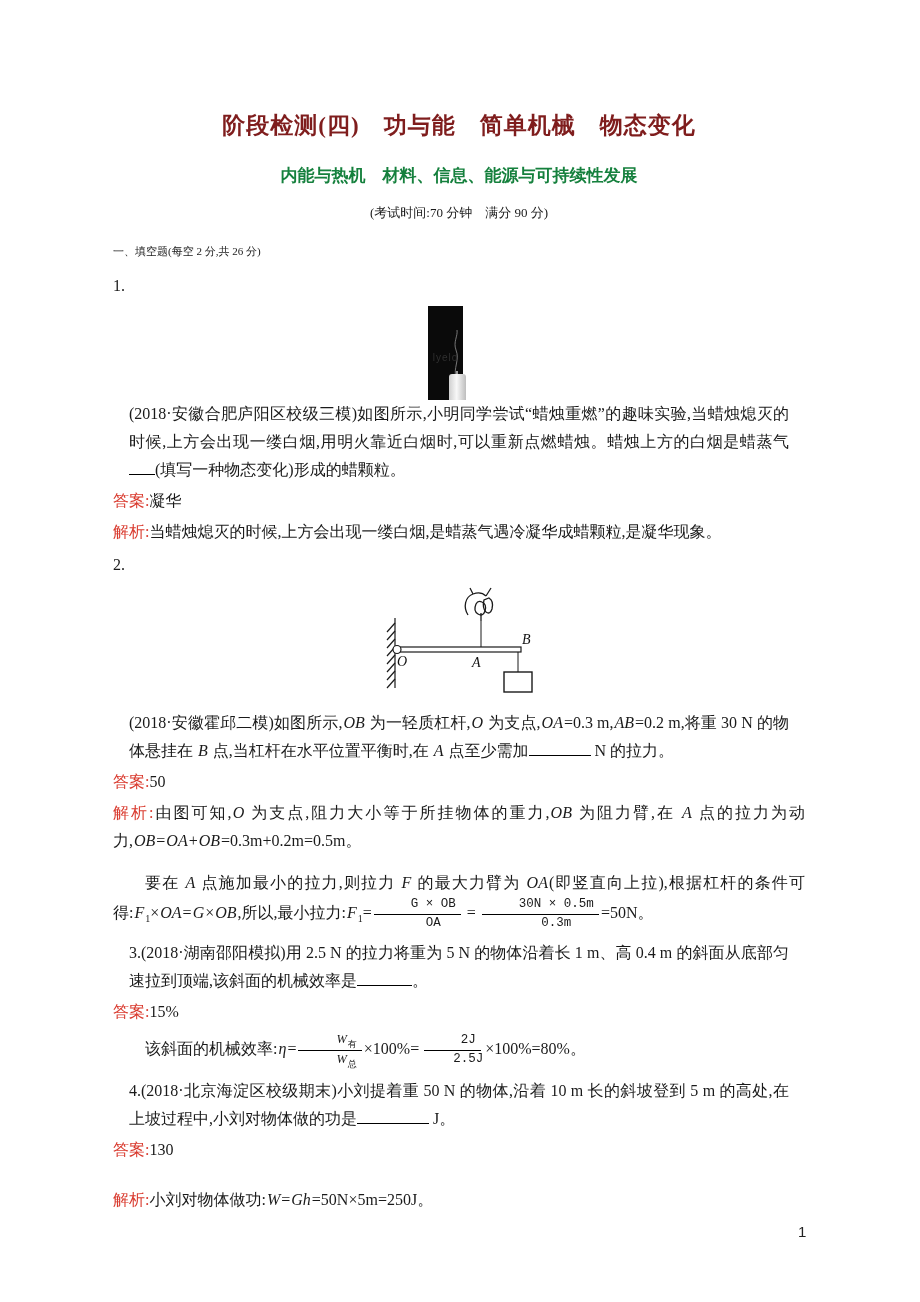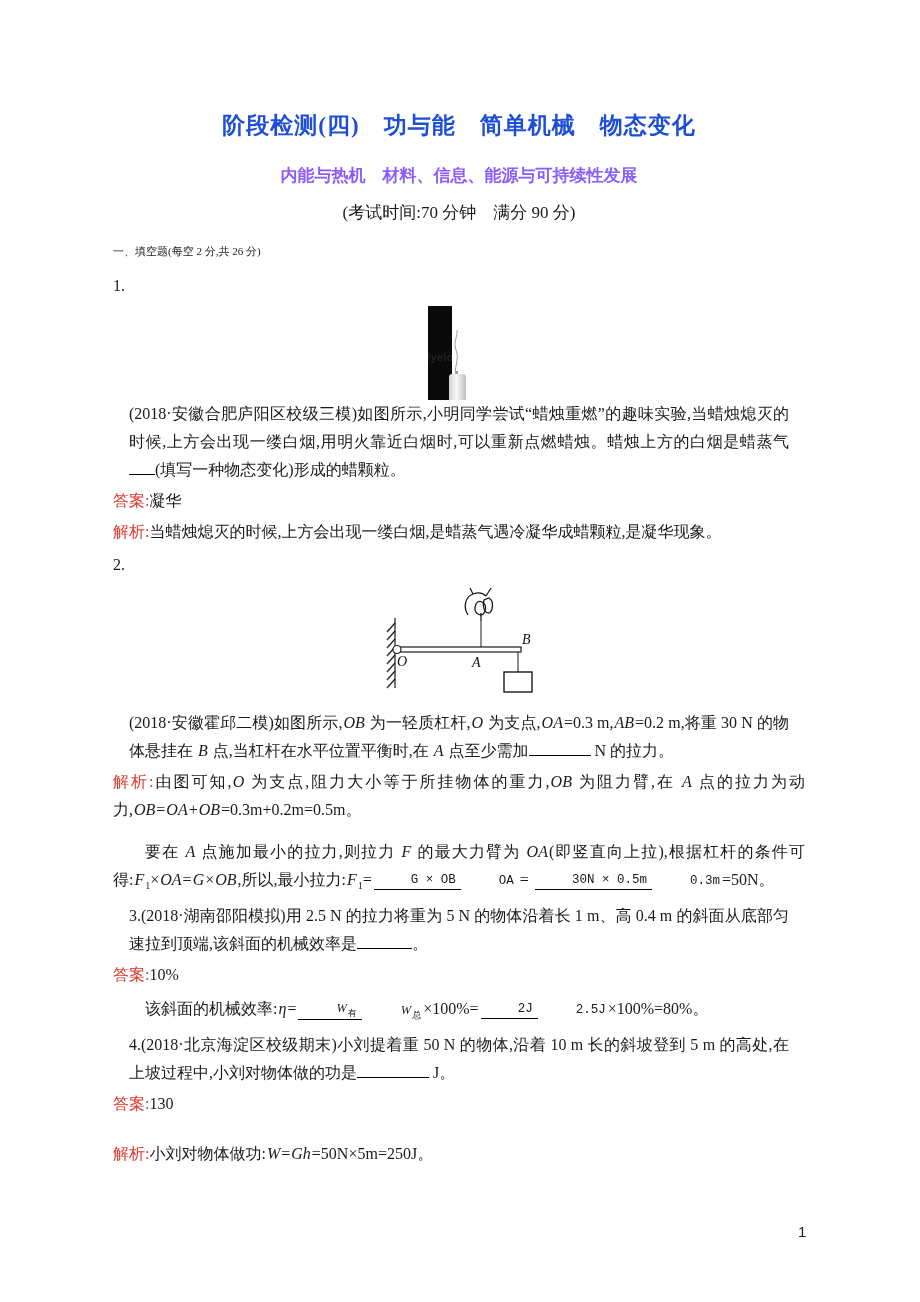--- a/index.html
+++ b/index.html
@@ -7,59 +7,59 @@
     position:relative;
     width:920px;height:1302px;
     background:#fff;
     box-sizing:border-box;
     padding:112px 115px 0 113px;
     font-family:"Liberation Serif","DejaVu Serif",serif;
     font-size:16px;line-height:28px;color:#1a1a1a;
     overflow:hidden;
   }
   .title{font-size:23px;font-weight:bold;text-align:center;margin:0 0 22px;letter-spacing:1px;}
-  .subtitle{font-size:17px;font-weight:bold;text-align:center;margin:0 0 9px;color:#8b5cf6;}
-  .exam-info{font-size:17px;text-align:center;margin:0 0 10px;}
+  .subtitle{font-size:17px;font-weight:bold;text-align:center;margin:0 0 9px;color:#15803d;}
+  .exam-info{font-size:13px;text-align:center;margin:0 0 10px;}
   .section-heading{font-size:11px;margin:0 0 7px;}
   .qnum{margin:0 0 6px;}
   p{margin:0;text-align:justify;}
   .stem{margin:0 16px 2px;}
   .ans,.ana{margin:3px 0;}
   .red-label{font-weight:normal;}
   .var{font-family:"Liberation Serif",serif;font-style:italic;padding:0 1px;}
   sub{font-size:10px;line-height:0;}
   sub.cjk{font-size:9px;}
   .blank{display:inline-block;border-bottom:1px solid #000;height:15px;vertical-align:baseline;}
-  .frac{display:inline-flex;flex-direction:row;align-items:center;vertical-align:middle;
+  .frac{display:inline-flex;flex-direction:column;align-items:center;vertical-align:middle;
         line-height:1.25;font-size:12.5px;font-family:"Liberation Mono","DejaVu Sans Mono",monospace;
-        margin:0 2px;text-align:left;gap:6px;}
+        margin:0 2px;text-align:left;}
   .frac .num{border-bottom:1px solid #000;padding:0 5px 1px;}
   .frac .den{padding-top:1px;}
   .indent{text-indent:2em;}
   
-  .candle-fig{position:relative;width:24px;height:94px;margin:6px 0 13px 315px;background:#0a0a0a;}
+  .candle-fig{position:relative;width:35px;height:94px;margin:6px 0 13px 315px;background:#0a0a0a;}
   .candle-body{position:absolute;left:21px;bottom:0;width:17px;height:26px;
                background:linear-gradient(90deg,#cfcfcf 0%,#f8f8f8 45%,#bdbdbd 100%);
                border-radius:3px 3px 0 0;}
   .candle-wick{position:absolute;left:28px;bottom:24px;width:2px;height:5px;background:#9a9a9a;}
   .smoke-svg{position:absolute;left:18px;bottom:22px;}
   .watermark{position:absolute;left:0;right:0;bottom:28px;text-align:center;
              color:#303030;font-size:10px;letter-spacing:1px;font-family:"Liberation Sans",sans-serif;}
   
   .lever-fig{margin:2px 0 6px 267px;}
   .lever-fig text{font-family:"Liberation Serif",serif;font-style:italic;font-size:14px;fill:#111;}
   .page-number{position:absolute;left:798px;top:1218px;font-family:"Liberation Sans","DejaVu Sans",sans-serif;
                font-size:15px;color:#222;}
 </style>
 </head>
 <body>
 
 <div class="page">
 
-  <h1 class="title" style="color: #1d4ed8; font-family: Liberation Serif, serif;">阶段检测(四)　功与能　简单机械　物态变化</h1>
+  <h1 class="title" style="color: #7f1d1d; font-family: Liberation Serif, serif;">阶段检测(四)　功与能　简单机械　物态变化</h1>
   <h2 class="subtitle">内能与热机　材料、信息、能源与可持续性发展</h2>
   <div class="exam-info">(考试时间:70 分钟　满分 90 分)</div>
   <div class="section-heading">一、填空题(每空 2 分,共 26 分)</div>
 
   <div class="qnum">1.</div>
   <figure class="candle-fig" style="margin-block:0;">
     <svg class="smoke-svg" width="20" height="50" viewBox="0 0 20 50">
       <path d="M 10 50 C 7 40, 14 32, 10 22 C 7 14, 12 8, 11 2" fill="none" stroke="#8a8a8a" stroke-width="1" opacity="0.85"></path>
     </svg>
     <div class="watermark">lyelo</div>
@@ -106,34 +106,37 @@
 
       <line x1="138" y1="67" x2="138" y2="87" stroke="#1a1a1a" stroke-width="1"></line>
       <rect x="124" y="87" width="28" height="20" fill="#fff" stroke="#1a1a1a" stroke-width="1.4"></rect>
 
       <text x="17" y="81">O</text>
       <text x="92" y="82">A</text>
       <text x="142" y="59">B</text>
     </svg>
   </figure>
   <p class="stem">(2018·安徽霍邱二模)如图所示,<i class="var">OB</i> 为一轻质杠杆,<i class="var">O</i> 为支点,<i class="var">OA</i>=0.3 m,<i class="var">AB</i>=0.2 m,将重 30 N 的物体悬挂在 <i class="var">B</i> 点,当杠杆在水平位置平衡时,在 <i class="var">A</i> 点至少需加<span class="blank" style="width: 62px;"></span> N 的拉力。</p>
+  <p class="ans">
+    <span class="red-label" style="color: rgb(217, 58, 46);">答案:</span><span>50</span>
+  </p>
   <p class="ana">
     <span class="red-label" style="color: rgb(217, 58, 46);">解析:</span><span>由图可知,<i class="var">O</i> 为支点,阻力大小等于所挂物体的重力,<i class="var">OB</i> 为阻力臂,在 <i class="var">A</i> 点的拉力为动力,<i class="var">OB</i>=<i class="var">OA</i>+<i class="var">OB</i>=0.3m+0.2m=0.5m。</span>
   </p>
   <p class="ana indent" style="margin-top:14px;">要在 <i class="var">A</i> 点施加最小的拉力,则拉力 <i class="var">F</i> 的最大力臂为 <i class="var">OA</i>(即竖直向上拉),根据杠杆的条件可得:<i class="var">F</i><sub>1</sub>×<i class="var">OA</i>=<i class="var">G</i>×<i class="var">OB</i>,所以,最小拉力:<i class="var">F</i><sub>1</sub>=<span class="frac">
         <span class="num">G × OB</span>
         <span class="den">OA</span>
       </span> = <span class="frac">
         <span class="num">30N × 0.5m</span>
         <span class="den">0.3m</span>
       </span>=50N。</p>
 
   <p class="stem" style="margin-top:8px;">3.(2018·湖南邵阳模拟)用 2.5 N 的拉力将重为 5 N 的物体沿着长 1 m、高 0.4 m 的斜面从底部匀速拉到顶端,该斜面的机械效率是<span class="blank" style="width: 55px;"></span>。</p>
   <p class="ans">
-    <span class="red-label" style="color: rgb(217, 58, 46);">答案:</span><span>10%</span>
+    <span class="red-label" style="color: rgb(217, 58, 46);">答案:</span><span>15%</span>
   </p>
   <p class="ana indent" style="margin-top:6px;">该斜面的机械效率:<i class="var">η</i>=<span class="frac">
         <span class="num"><i class="var">W</i><sub class="cjk">有</sub></span>
         <span class="den"><i class="var">W</i><sub class="cjk">总</sub></span>
       </span>×100%=<span class="frac">
         <span class="num">2J</span>
         <span class="den">2.5J</span>
       </span>×100%=80%。</p>
 
   <p class="stem" style="margin-top:8px;">4.(2018·北京海淀区校级期末)小刘提着重 50 N 的物体,沿着 10 m 长的斜坡登到 5 m 的高处,在上坡过程中,小刘对物体做的功是<span class="blank" style="width: 72px;"></span> J。</p>

